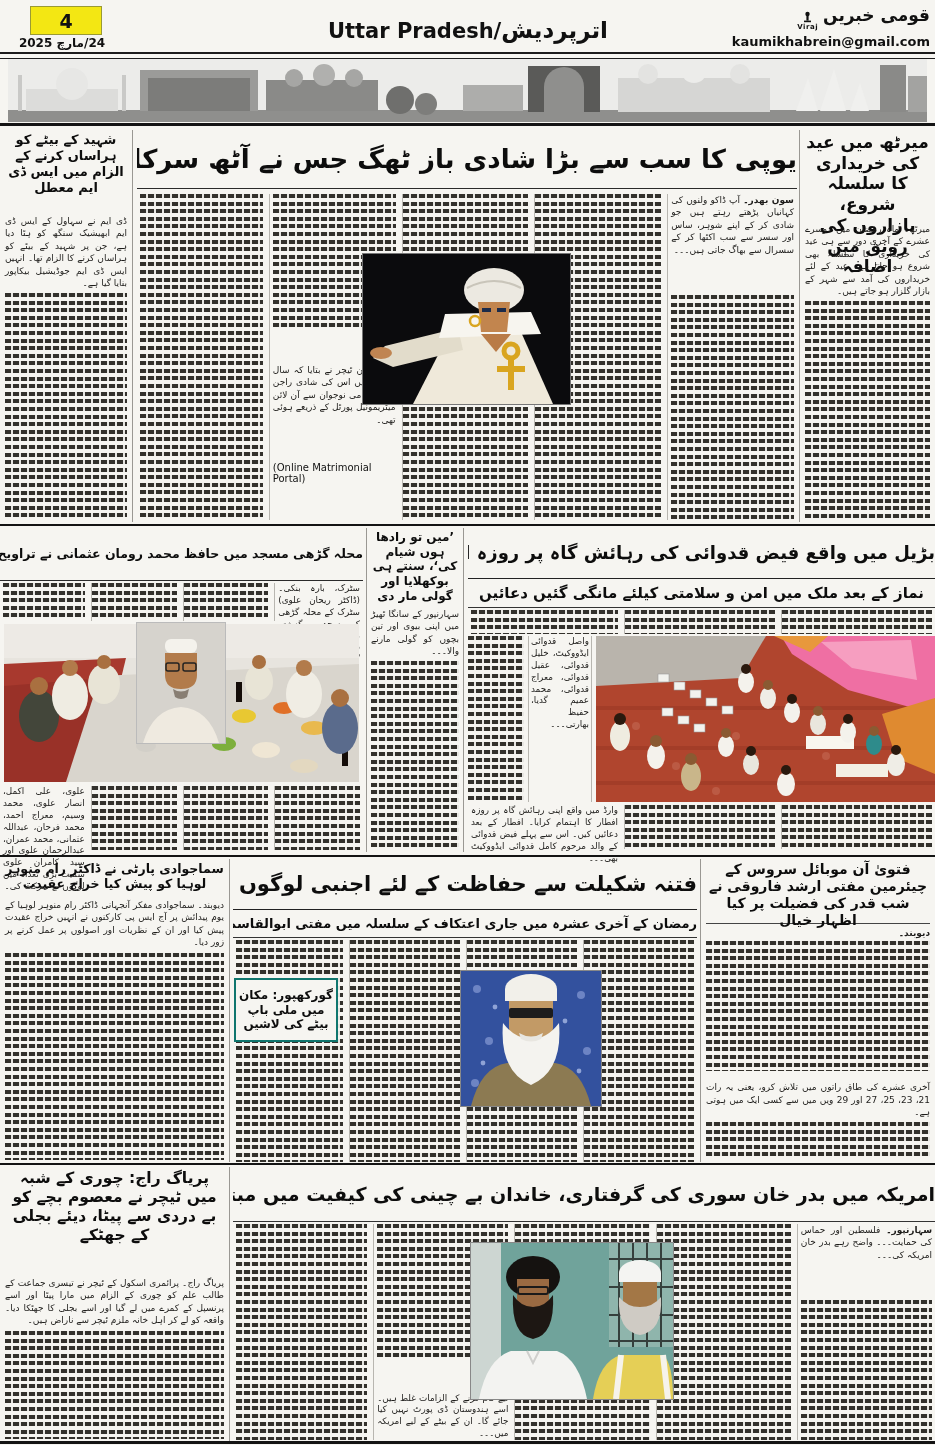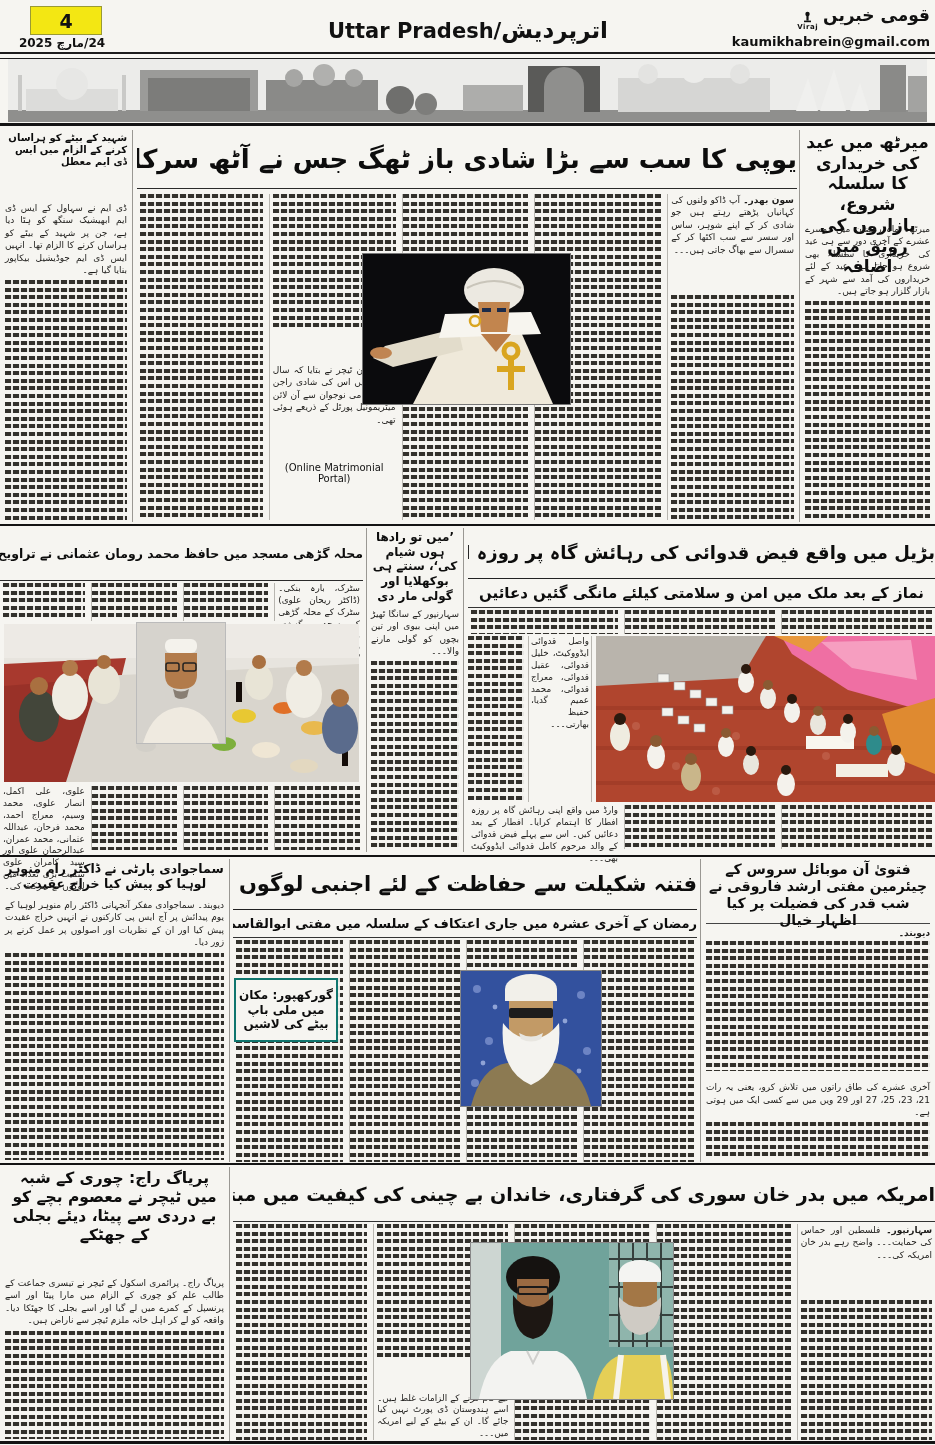--- a/index.html
+++ b/index.html
@@ -79,39 +79,39 @@
         <circle cx="686" cy="11" r="13" fill="#ececea"></circle>
         <circle cx="732" cy="15" r="10" fill="#e3e3e1"></circle>
       <path d="M788 52 l12-33 10 33 z M812 52 l14-42 12 42 z M842 52 l10-28 9 28 z" fill="#f0f0ee"></path>
       <rect x="872" y="6" width="26" height="47" fill="#8a8a88"></rect>
         <rect x="900" y="17" width="19" height="36" fill="#a3a3a1"></rect>
     </svg>
   </div>
   <div class="abs rule-h" style="left:0;top:123px;width:935px;height:3px;"></div>
 
   <div class="abs vcol" style="left:0;top:130px;width:133px;height:392px;border-right:1px solid #9a9893;padding:2px 5px;">
-    <div class="hl" style="font-size:10px;height:66px;text-align:right;">شہید کے بیٹے کو ہراساں کرنے کے الزام میں ایس ڈی ایم معطل</div>
-    <div class="bodytext small" style="margin-top:4px;">ڈی ایم نے سہاول کے ایس ڈی ایم ابھیشیک سنگھ کو ہٹا دیا ہے، جن پر شہید کے بیٹے کو ہراساں کرنے کا الزام تھا۔ انہیں ایس ڈی ایم جوڈیشیل بیکاپور بنایا گیا ہے۔</div>
+    <div class="hl" style="font-size:13px;height:66px;">شہید کے بیٹے کو ہراساں کرنے کے الزام میں ایس ڈی ایم معطل</div>
+    <div class="bodytext small" style="margin-top:17px;">ڈی ایم نے سہاول کے ایس ڈی ایم ابھیشیک سنگھ کو ہٹا دیا ہے، جن پر شہید کے بیٹے کو ہراساں کرنے کا الزام تھا۔ انہیں ایس ڈی ایم جوڈیشیل بیکاپور بنایا گیا ہے۔</div>
     <div class="greek fill" style="margin-top:4px;"></div>
   </div>
 
   <div class="abs vcol" style="left:799px;top:130px;width:136px;height:392px;border-left:1px solid #9a9893;padding:2px 5px;">
     <div class="hl" style="font-size:17px;height:88px;">میرٹھ میں عید کی خریداری کا سلسلہ شروع، بازاروں کی رونق میں اضافہ</div>
     <div class="bodytext small" style="margin-top:3px;">میرٹھ۔ ماہ رمضان میں دوسرے عشرے کے آخری دور سے ہی عید کی خریداری کا سلسلہ بھی شروع ہو جاتا ہے۔ عید کے لئے خریداروں کی آمد سے شہر کے بازار گلزار ہو جاتے ہیں۔</div>
     <div class="greek fill" style="margin-top:4px;"></div>
   </div>
 
   <div class="abs" style="left:137px;top:130px;width:660px;height:392px;">
     <div class="hl nowrap" style="font-size:26px;height:58px;line-height:58px;border-bottom:1px solid #2a2a2a;">یوپی کا سب سے بڑا شادی باز ٹھگ جس نے آٹھ سرکاری ٹیچروں کو بنایا بیوی</div>
     <div class="cols" style="position:absolute;left:0;top:64px;width:660px;height:326px;">
       <div class="greek"></div>
       <div class="vcol">
         <div class="greek" style="height:150px;"></div>
         <div class="bodytext small">ایک خاتون ٹیچر نے بتایا کہ سال 2014 میں اس کی شادی راجن گہلوت نامی نوجوان سے آن لائن میٹریمونیل پورٹل کے ذریعے ہوئی تھی۔</div>
-        <div style="font-size:10px;text-align:center;">(Online Matrimonial Portal)</div>
+        <div style="font-size:10px;text-align:left;">(Online Matrimonial Portal)</div>
         <div class="greek fill"></div>
       </div>
       <div class="greek"></div>
       <div class="greek"></div>
       <div class="vcol">
         <div class="bodytext small"><b class="rtl">سون بھدر۔</b>
           <span>آپ ڈاکو ولنوں کی کہانیاں پڑھتے رہتے ہیں جو شادی کر کے اپنے شوہر، ساس اور سسر سے سب اکٹھا کر کے سسرال سے بھاگ جاتی ہیں۔۔۔</span></div>
         <div class="greek fill" style="margin-top:3px;"></div>
       </div>
     </div>

